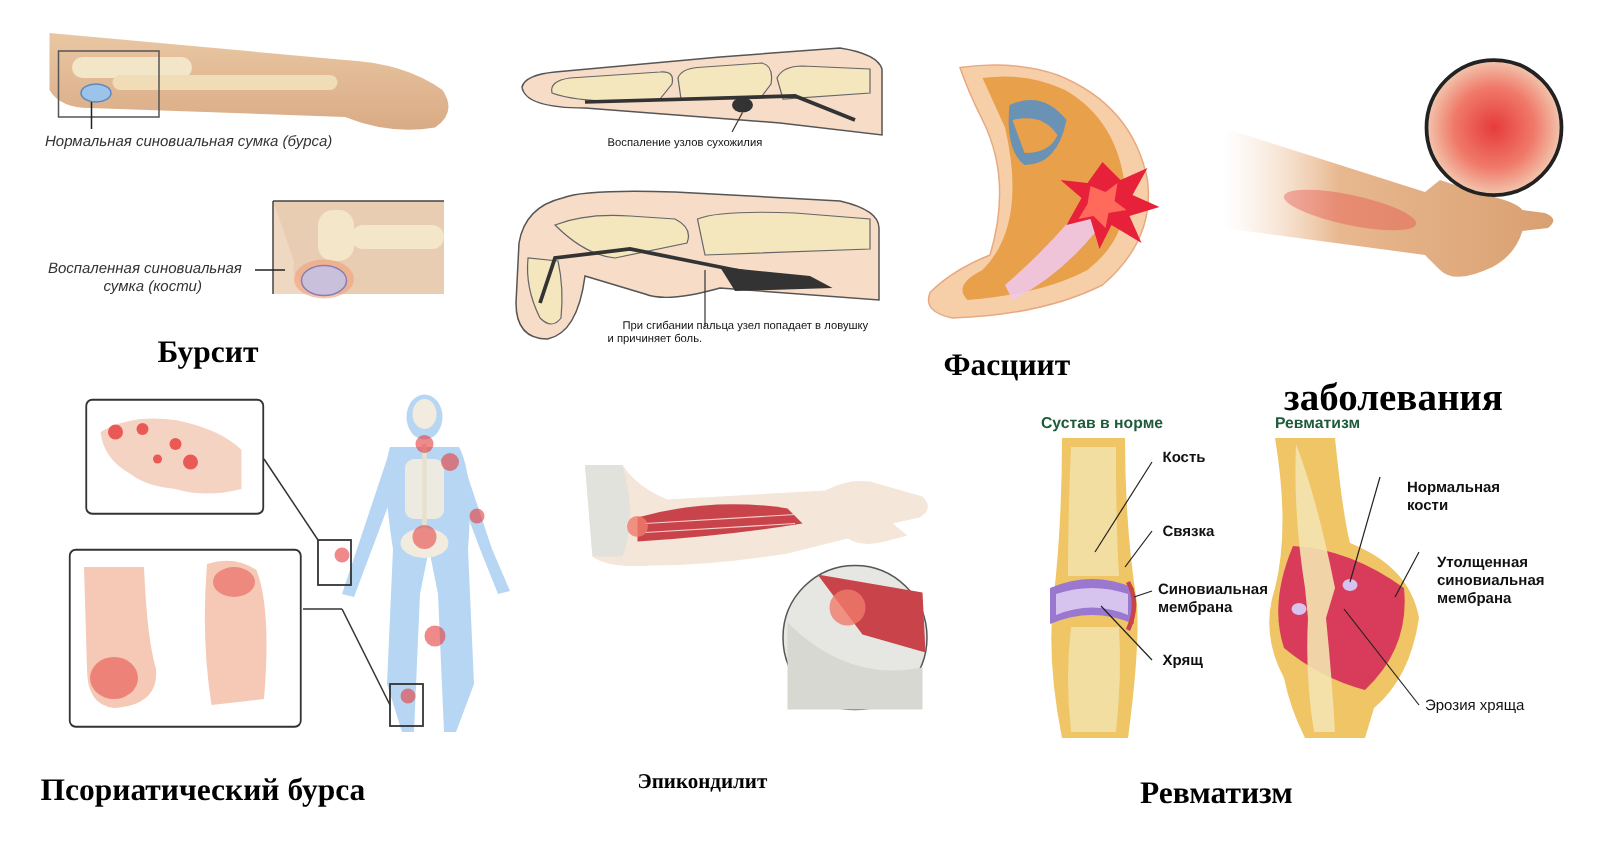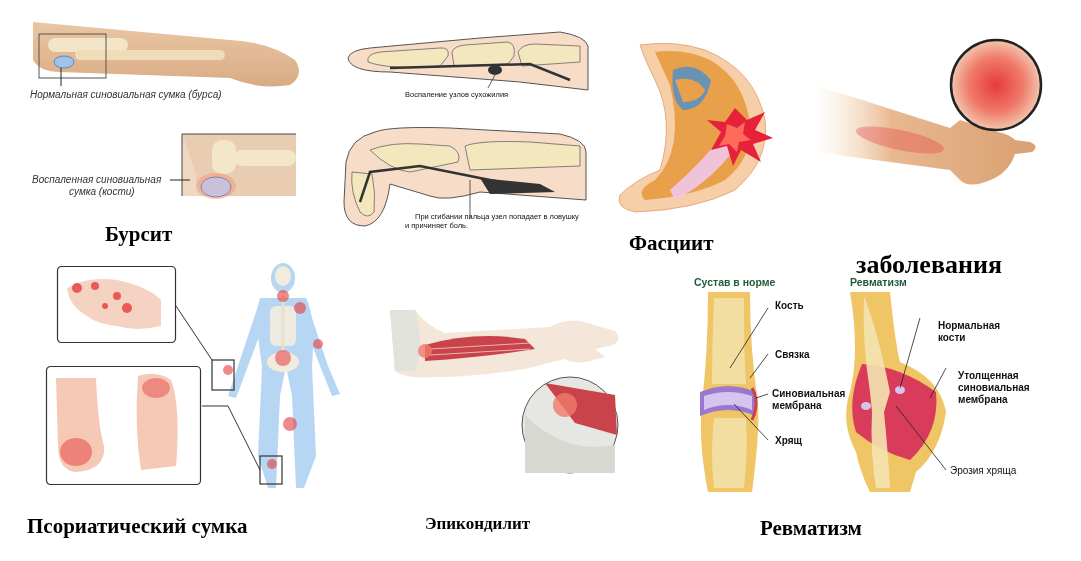--- a/index.html
+++ b/index.html
@@ -144,37 +144,37 @@
     <circle cx="64" cy="208" r="5" fill="#e63b3b" opacity="0.6"></circle>
     <circle cx="20" cy="114" r="5" fill="#e63b3b" opacity="0.6"></circle>
   </svg>
   <svg width="100" height="220" style="left:176px;top:56px;">
     <rect x="36" y="54" width="22" height="30" fill="none" stroke="#333" stroke-width="1.2"></rect>
     <rect x="84" y="150" width="22" height="28" fill="none" stroke="#333" stroke-width="1.2"></rect>
     <line x1="0" y1="0" x2="36" y2="54" stroke="#333" stroke-width="1"></line>
     <line x1="26" y1="100" x2="52" y2="100" stroke="#333" stroke-width="1"></line>
     <line x1="52" y1="100" x2="84" y2="164" stroke="#333" stroke-width="1"></line>
   </svg>
-  <div class="title" style="left:27px;top:264px;font-size:21px;">Псориатический сумка</div>
+  <div class="title" style="left:27px;top:264px;font-size:21px;">Псориатический бурса</div>
 </div>
 
 <div class="panel" style="left:370px;top:290px;width:260px;height:260px;">
   <svg width="240" height="170" style="left:15px;top:15px;">
     <path d="M5 5 L30 5 Q40 20 60 28 L165 22 Q180 14 195 16 L230 26 Q238 34 228 40 L210 44 L220 52 L205 56 Q190 60 180 54 L140 64 Q90 72 50 72 Q20 74 10 66 Z" fill="#f4e6d8"></path>
     <path d="M5 5 L30 5 Q40 40 30 66 L10 66 Z" fill="#e2e2dd"></path>
     <path d="M40 40 Q90 26 140 34 L150 44 Q100 52 40 56 Z" fill="#c9434a"></path>
     <line x1="45" y1="44" x2="145" y2="38" stroke="#f5d0d0" stroke-width="0.8"></line>
     <line x1="45" y1="50" x2="145" y2="44" stroke="#f5d0d0" stroke-width="0.8"></line>
     <circle cx="40" cy="46" r="7" fill="#f07a6a" opacity="0.8"></circle>
     <circle cx="185" cy="120" r="48" fill="#e6e6e2" stroke="#555" stroke-width="1"></circle>
     <path d="M160 78 L230 90 L232 130 L190 118 Z" fill="#c9434a"></path>
     <path d="M140 110 Q180 150 230 140 L230 168 L140 168 Z" fill="#d8d8d2"></path>
     <circle cx="180" cy="100" r="12" fill="#f07a6a" opacity="0.8"></circle>
   </svg>
-  <div class="title" style="left:55px;top:224px;font-size:17px;">Эпикондилит</div>
+  <div class="title" style="left:55px;top:224px;font-size:14px;">Эпикондилит</div>
 </div>
 
 <div class="panel" style="left:660px;top:270px;width:420px;height:280px;">
 
   <div class="hdr" style="left:34px;top:6px;">Сустав в норме</div>
   <svg width="80" height="200" style="left:28px;top:22px;">
     <path d="M20 0 L62 0 Q62 60 70 110 Q72 140 64 200 L20 200 Q10 150 14 110 Q20 60 20 0 Z" fill="#efc565"></path>
     <path d="M26 6 L56 6 Q56 60 58 92 L24 92 Q24 50 26 6 Z" fill="#f4e3b0" opacity="0.8"></path>
     <path d="M26 126 L58 126 Q60 160 56 196 L26 196 Q22 160 26 126 Z" fill="#f4e3b0" opacity="0.8"></path>
     <path d="M12 100 Q40 88 68 100 L68 124 Q40 112 12 124 Z" fill="#9a78d0"></path>

